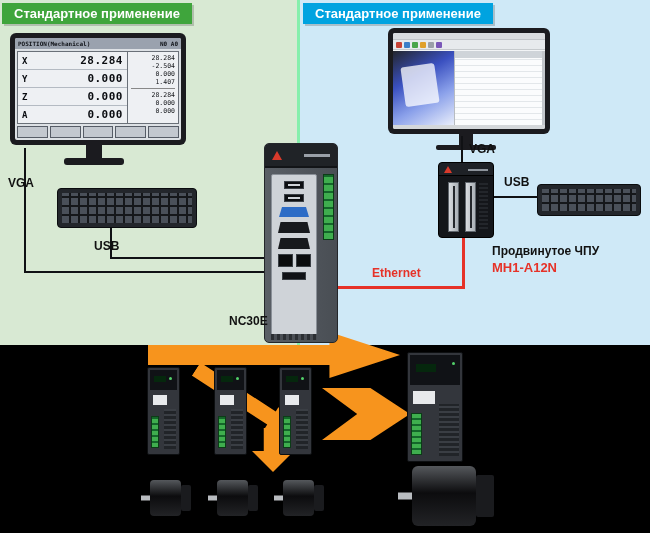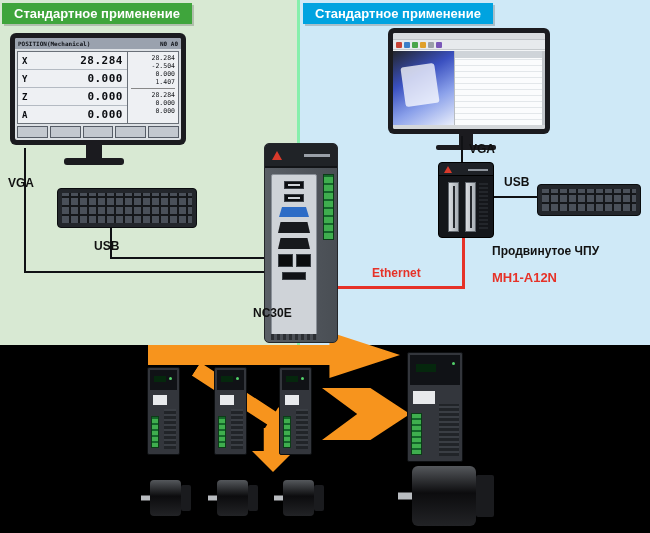--- a/index.html
+++ b/index.html
@@ -123,24 +123,24 @@
   #line-eth-h{left:338px;top:286px;width:127px;height:3px;}
   #line-eth-v{left:462px;top:238px;width:3px;height:51px;}
 
   
   .lbl{position:absolute;font-size:12px;font-weight:bold;color:#111;z-index:4;white-space:nowrap;}
   #lbl-vga-left{left:8px;top:176px;}
   #lbl-usb-left{left:94px;top:239px;}
   #lbl-vga-right{left:469px;top:142px;}
   #lbl-usb-right{left:504px;top:175px;}
   #lbl-ethernet{left:372px;top:266px;color:#e63228;}
-  #lbl-nc30e{left:229px;top:306px;margin-left:24px;}
+  #lbl-nc30e{left:229px;top:314px;}
   #controller-caption{position:absolute;left:492px;top:244px;z-index:4;}
   #controller-caption .t1{font-size:12px;font-weight:bold;color:#111;}
-  #controller-caption .t2{font-size:13px;font-weight:bold;color:#e63228;margin-top:12px;}
+  #controller-caption .t2{font-size:13px;font-weight:bold;color:#e63228;margin-top:2px;}
 
   
   .arrow{position:absolute;background:#f7941d;z-index:1;}
   #arrow-main{left:148px;top:332px;width:252px;height:46px;
               clip-path:polygon(0 28%,72% 28%,72% 0,100% 50%,72% 100%,72% 72%,0 72%);}
   #arrow-diag{left:196px;top:356px;width:120px;height:26px;transform:rotate(33deg);
               transform-origin:left center;
               clip-path:polygon(0 20%,75% 20%,75% 0,100% 50%,75% 100%,75% 80%,0 80%);}
   #arrow-chevron{left:322px;top:388px;width:88px;height:52px;
                  clip-path:polygon(0 0,55% 0,100% 50%,55% 100%,0 100%,40% 50%);}

